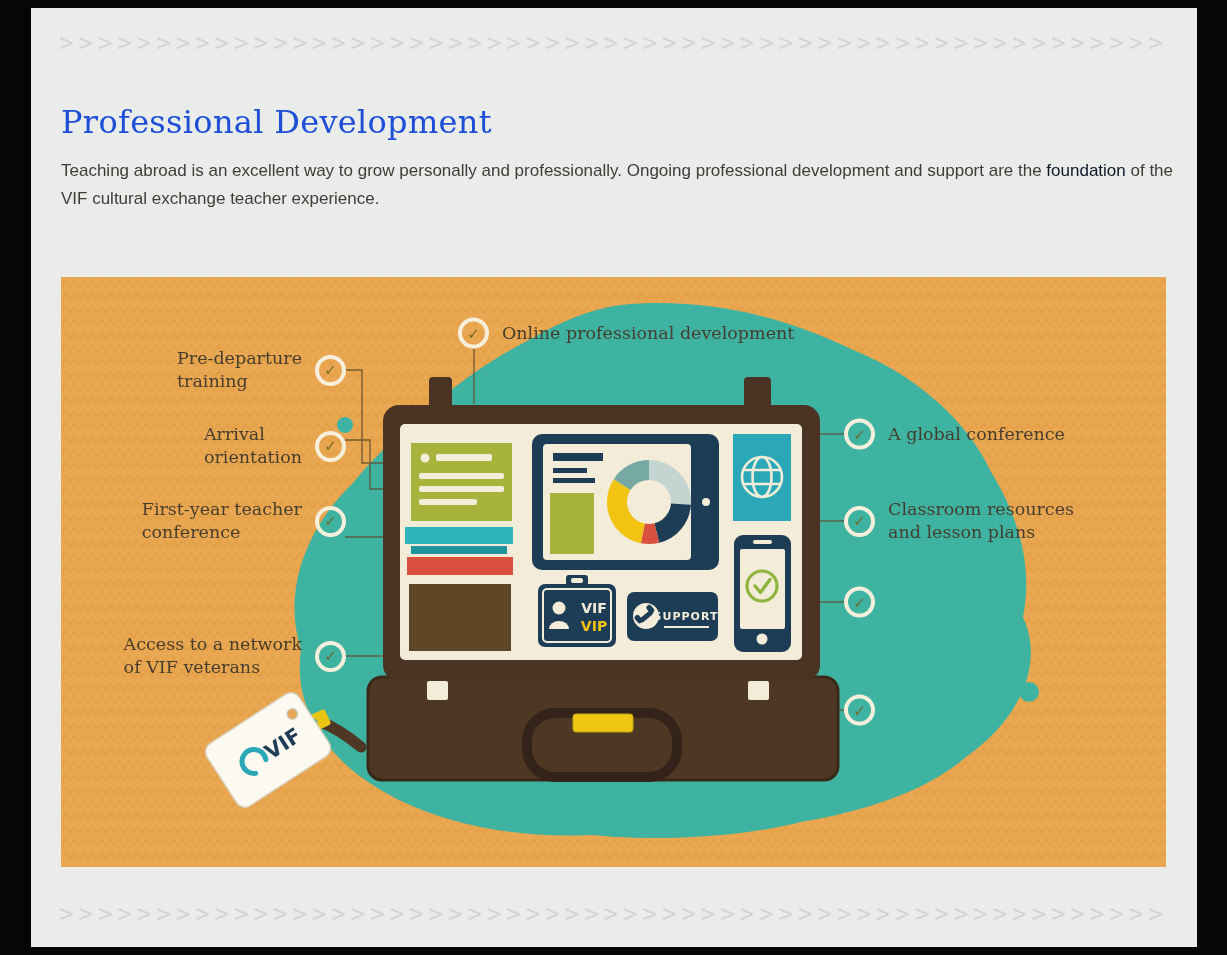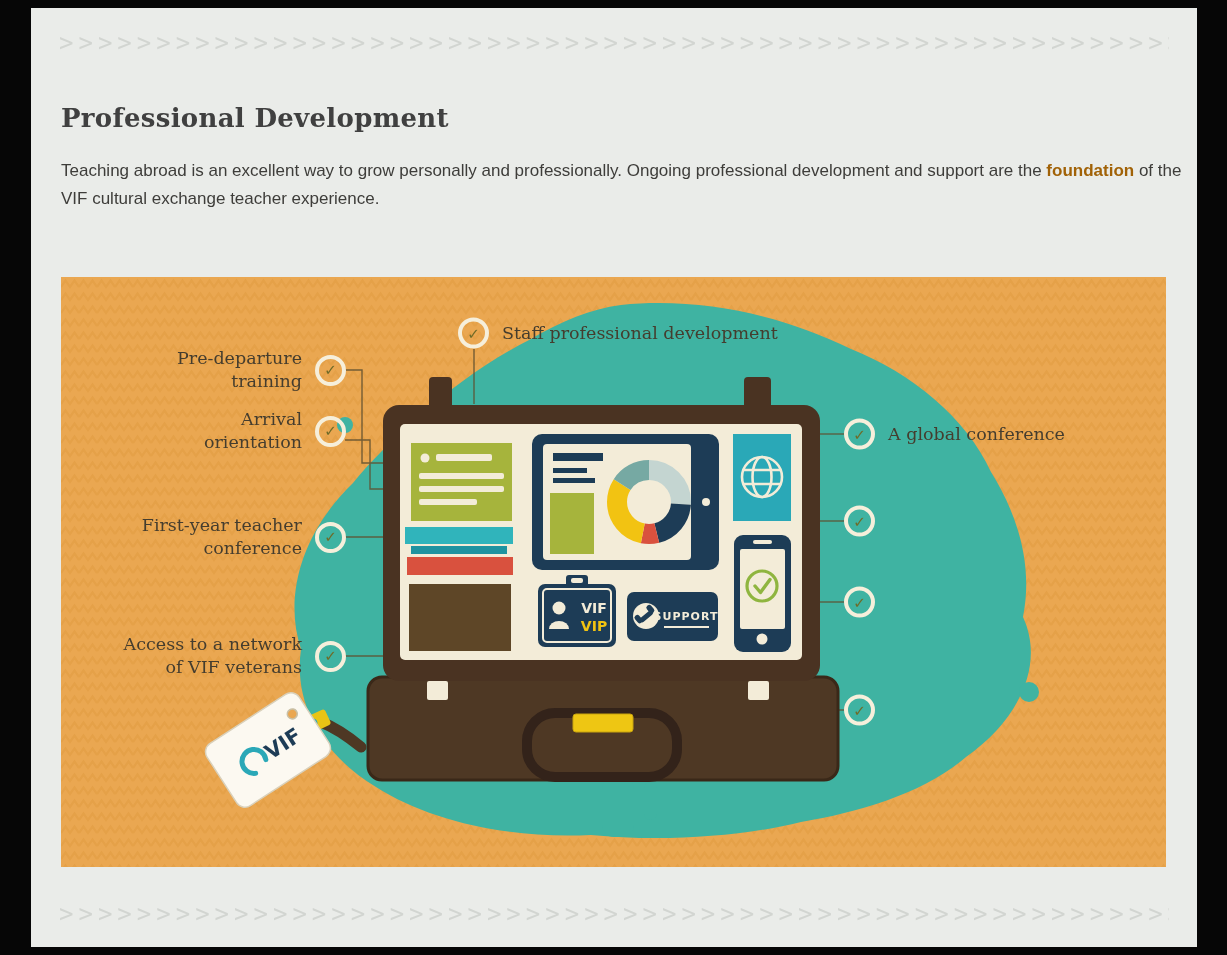--- a/index.html
+++ b/index.html
@@ -16,41 +16,41 @@
   .chevrons{
     position:absolute;left:28px;width:1110px;height:26px;overflow:hidden;
     white-space:nowrap;color:#d2d5d1;
     font:24px "DejaVu Sans Mono",monospace;letter-spacing:5px;line-height:26px;
     user-select:none;
   }
   .chev-top{top:22px;}
   .chev-bottom{top:893px;}
   .title{
     position:absolute;left:30px;top:95px;margin:0;
-    font-family:"DejaVu Serif",serif;font-weight:700;font-size:26px;
-    color:#404040;letter-spacing:.3px;
+    font-family:"DejaVu Serif",serif;font-weight:400;font-size:32px;
+    color:#1d4ed8;letter-spacing:.3px;
   }
   .intro{
     position:absolute;left:30px;top:149px;width:1130px;margin:0;
     font-size:17px;line-height:28px;color:#3e3d3a;
   }
-  .intro .hl{color:#a16207;font-weight:bold;margin-top:47px;}
+  .intro .hl{color:#0f172a;font-weight:normal;margin-top:47px;}
   .panel{
     position:absolute;left:30px;top:269px;width:1105px;height:590px;
     overflow:hidden;
   }
   .panel svg{position:absolute;left:0;top:0;}
   .callout{
     position:absolute;display:flex;align-items:center;gap:13px;
     transform:translateY(-50%);
     font-family:"DejaVu Serif",serif;font-size:17.5px;line-height:23px;
     color:#453d2e;
   }
   .callout .txt{white-space:pre-line;}
-  .callout .ta-r{text-align:right;}
+  .callout .ta-r{text-align:left;}
   .check{
     flex:0 0 auto;width:23px;height:23px;border:4px solid #f6efdb;border-radius:50%;
     display:flex;align-items:center;justify-content:center;
     font:bold 15px "DejaVu Sans",sans-serif;color:#6f6b28;
   }
 </style>
 </head>
 <body>
 
 <div class="page">
@@ -192,50 +192,52 @@
           <g transform="rotate(115 -18 2)">
               <circle cx="-18" cy="2" r="12" fill="none" stroke="#2aa8b7" stroke-width="5" stroke-dasharray="56 20" stroke-linecap="round"></circle>
             </g>
           <text x="16" y="10" fill="#1d3c56" font-family="DejaVu Sans, sans-serif" font-size="21" font-weight="bold" text-anchor="middle">VIF</text>
         </g>
       </g>
     </svg>
 
     <div class="callout" style="left:397px;top:56px;">
       <span class="check">✓</span>
-      <span class="txt">Staff professional development</span>
+      <span class="txt">Online professional development</span>
     </div>
 
     <div class="callout" style="right:820px;top:93px;">
       <span class="txt ta-r">Pre-departure
 training</span>
       <span class="check">✓</span>
     </div>
-    <div class="callout" style="right:820px;top:154px;">
+    <div class="callout" style="right:820px;top:169px;">
       <span class="txt ta-r">Arrival
 orientation</span>
       <span class="check">✓</span>
     </div>
-    <div class="callout" style="right:820px;top:260px;">
+    <div class="callout" style="right:820px;top:244px;">
       <span class="txt ta-r">First-year teacher
 conference</span>
       <span class="check">✓</span>
     </div>
     <div class="callout" style="right:820px;top:379px;margin-left:32px;">
       <span class="txt ta-r">Access to a network
 of VIF veterans</span>
       <span class="check">✓</span>
     </div>
 
     <div class="callout" style="left:783px;top:157px;">
       <span class="check">✓</span>
       <span class="txt">A global conference</span>
     </div>
     <div class="callout" style="left:783px;top:244px;">
       <span class="check">✓</span>
+      <span class="txt">Classroom resources
+and lesson plans</span>
     </div>
     <div class="callout" style="left:783px;top:325px;">
       <span class="check">✓</span>
     </div>
     <div class="callout" style="left:783px;top:433px;">
       <span class="check">✓</span>
     </div>
 
   </div>
 

